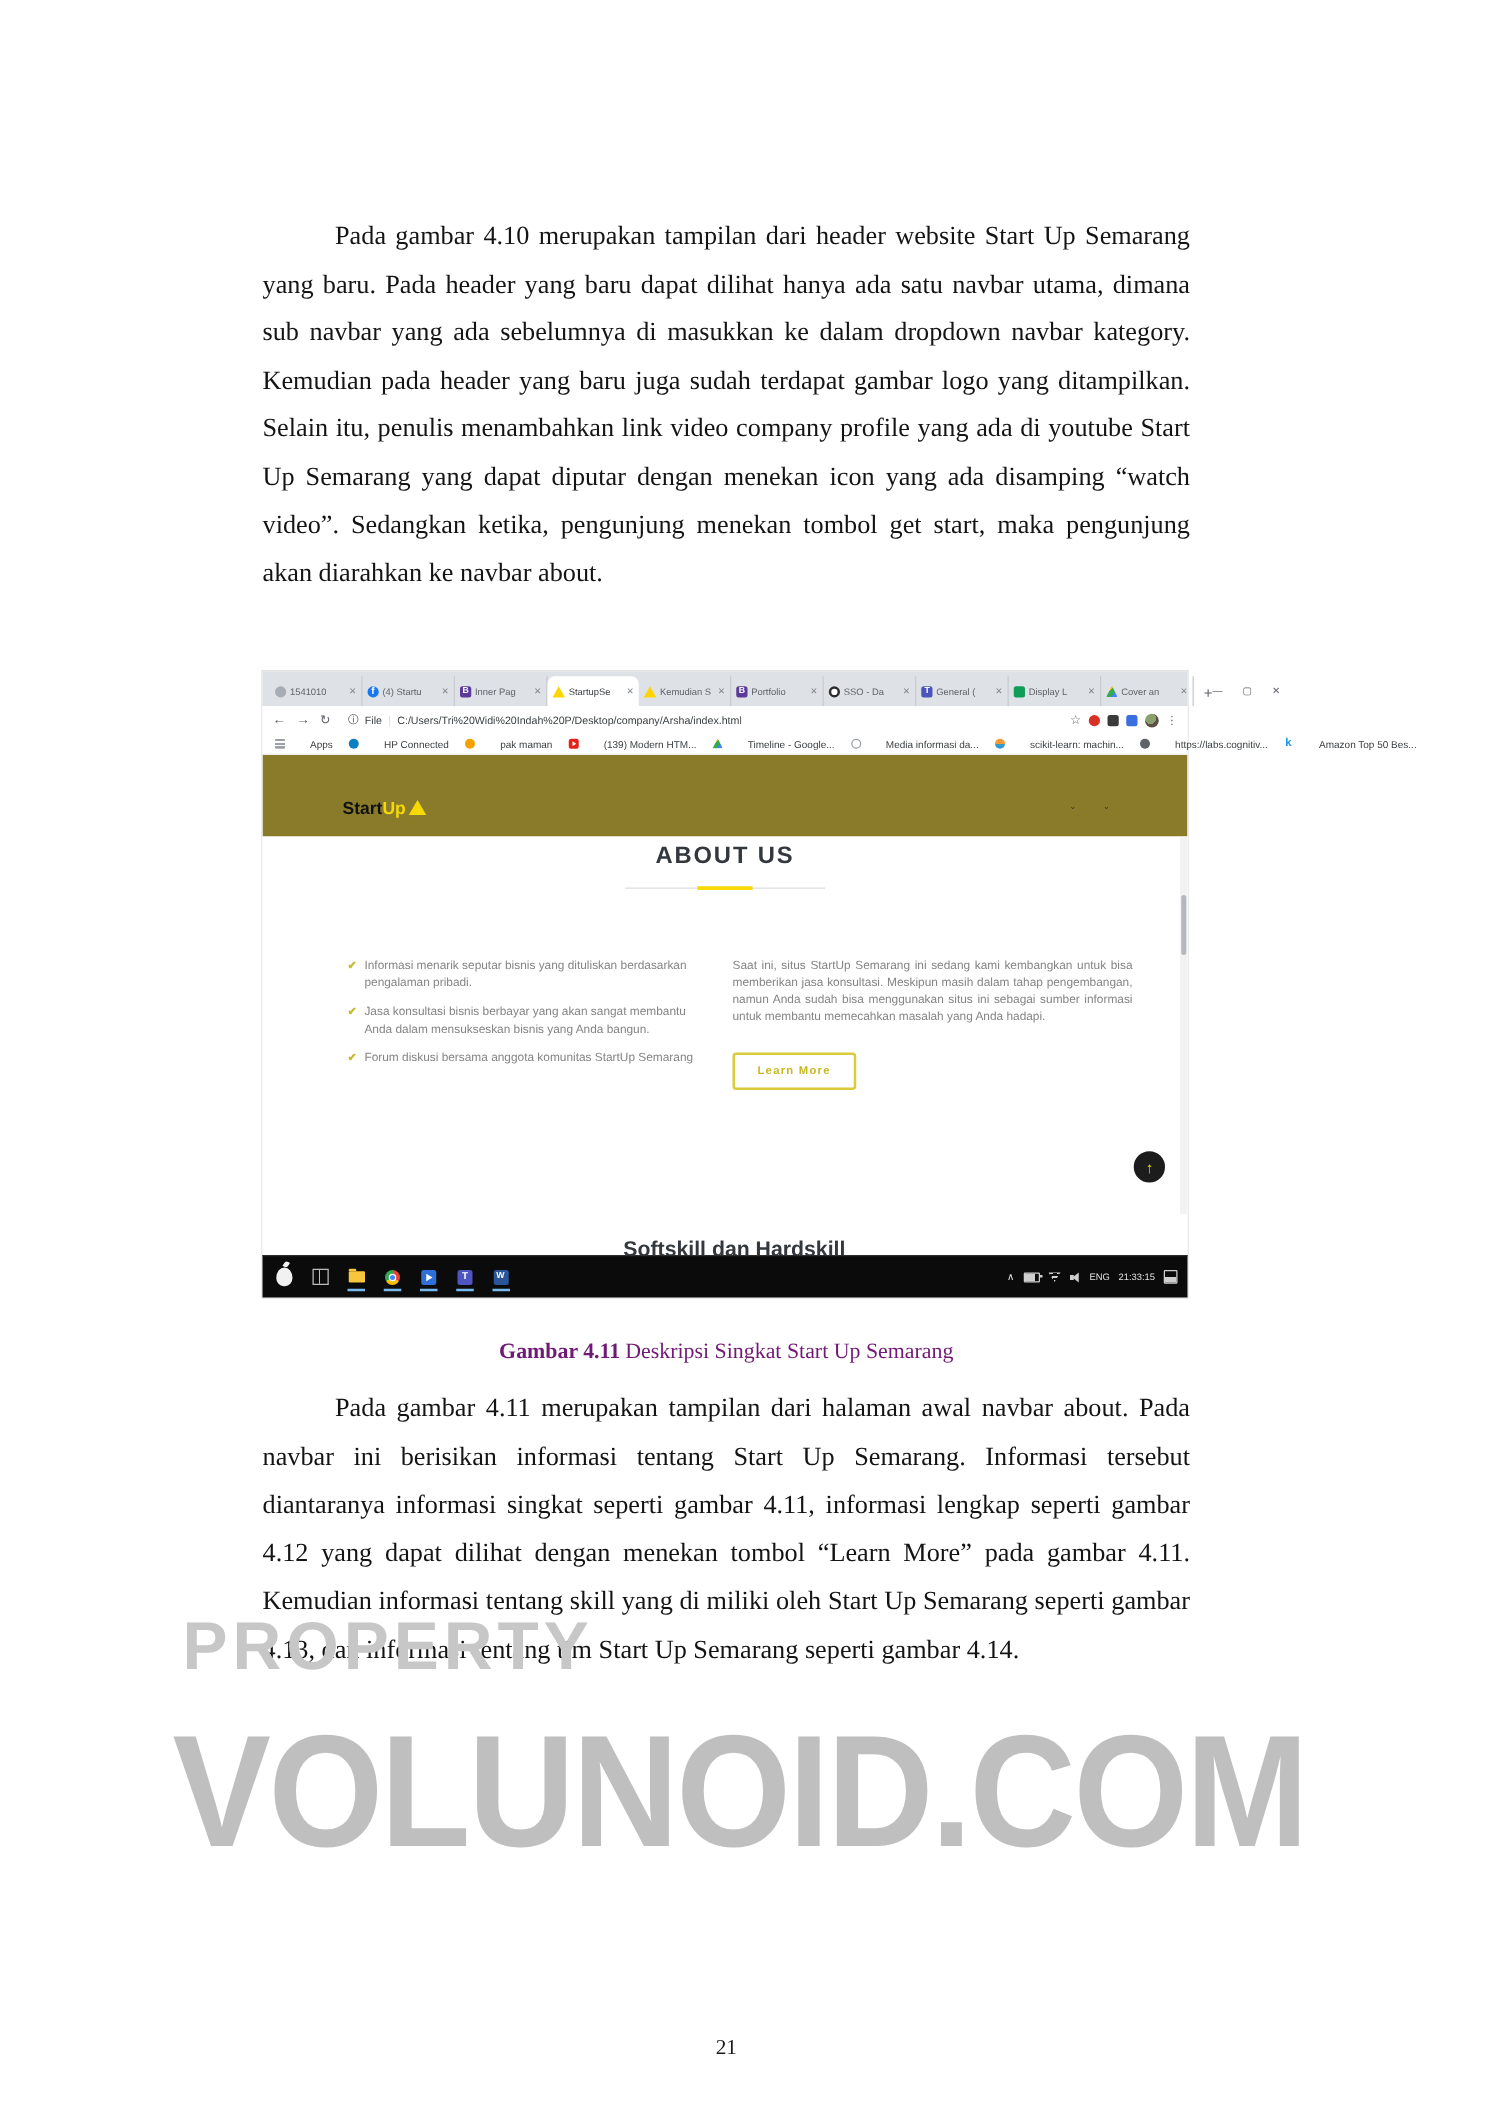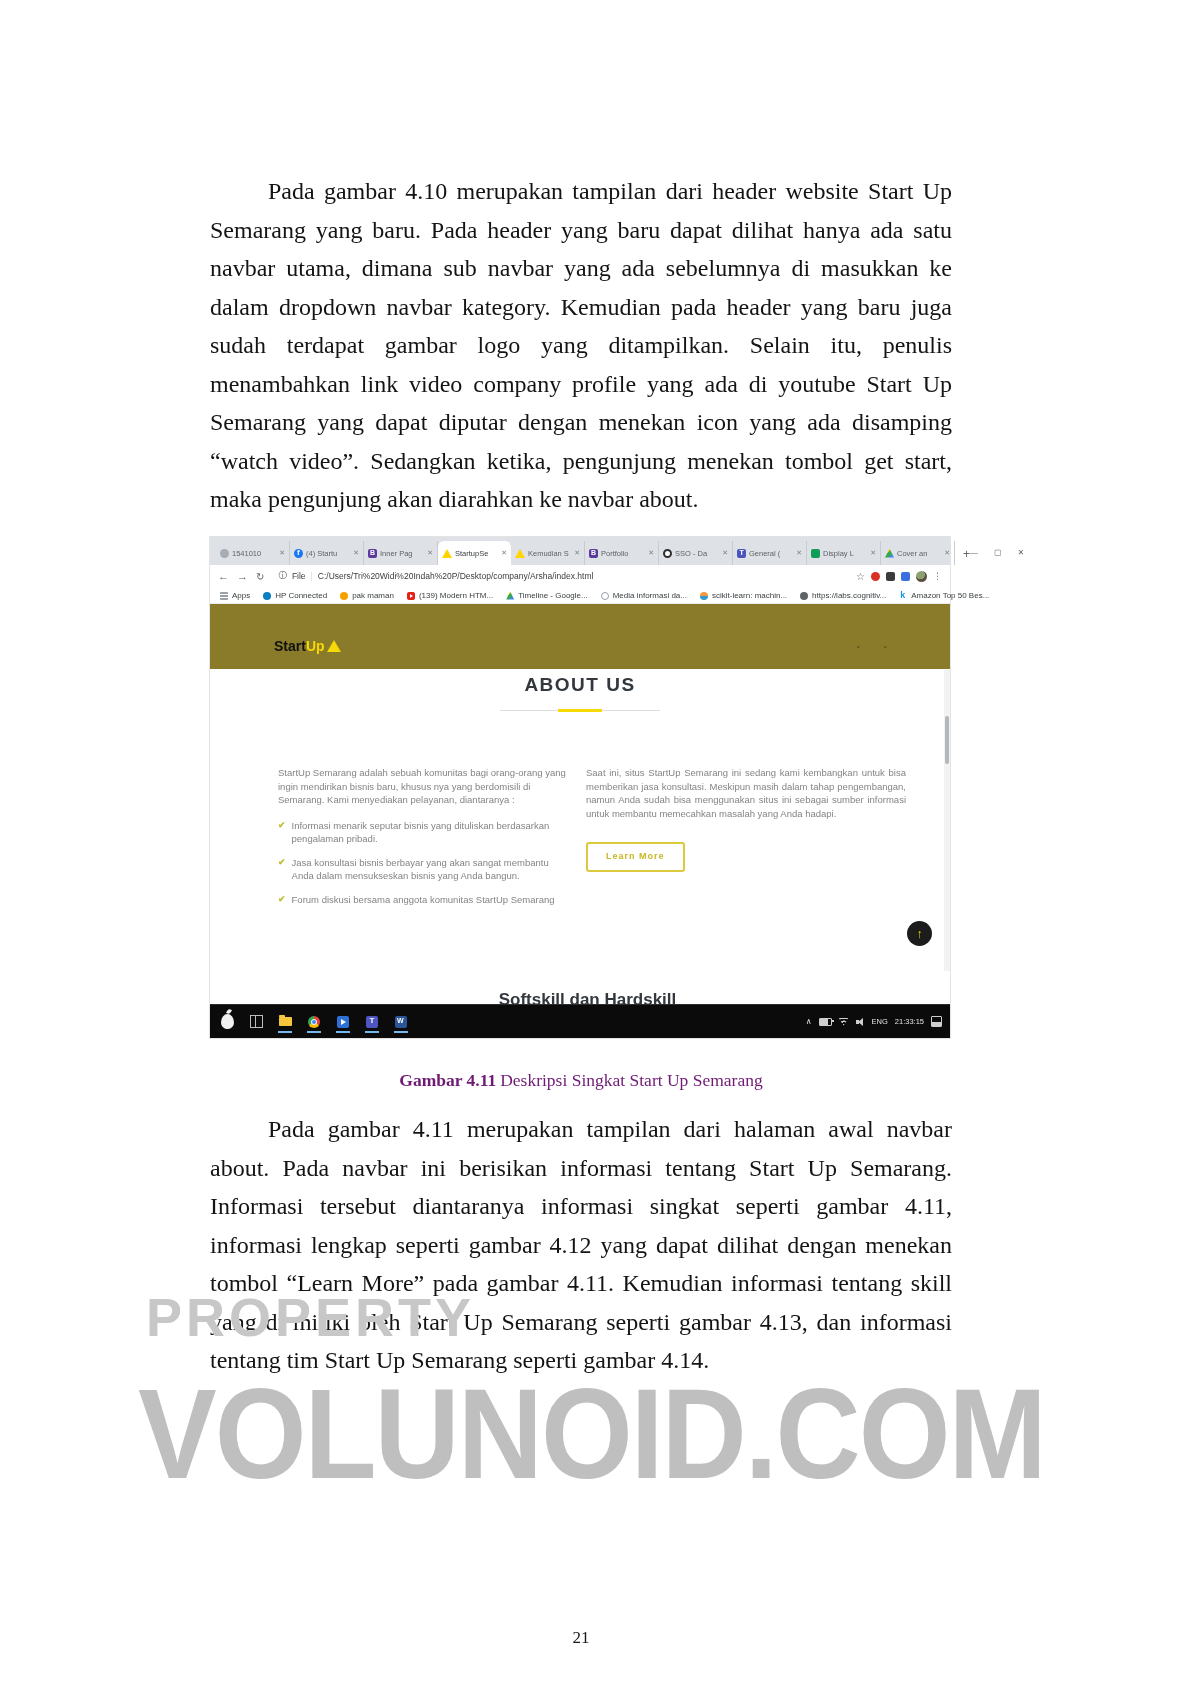--- a/index.html
+++ b/index.html
@@ -1,20 +1,20 @@
 <!DOCTYPE html>
 <html><head>
 <meta charset="utf-8">
 <style>
   html,body{margin:0;padding:0;}
   body{width:1200px;height:1697px;position:relative;background:#ffffff;
        font-family:"Liberation Serif",serif;color:#1a1a1a;overflow:hidden;}
 
   
-  .doc-para{position:absolute;left:210px;width:742px;font-size:24px;line-height:38.5px;
+  .doc-para{position:absolute;left:210px;width:742px;font-size:21px;line-height:38.5px;
             text-align:justify;text-indent:58px;color:#141414;}
   #para1{top:148px;}
   #para2{top:1086px;}
   .section-heading{position:absolute;left:210px;top:516px;font-size:20px;font-weight:bold;}
   .section-heading .num{margin-right:14px;}
   .figure-caption{position:absolute;left:210px;top:1052px;width:742px;text-align:center;
                   font-size:17.5px;color:#701a75;}
   .figure-caption b{margin-right:4px;}
   .watermark1{position:absolute;left:146px;top:1286px;font-family:"Liberation Sans",sans-serif;
               font-weight:bold;font-size:54px;letter-spacing:4px;color:#c7c7c7;}
@@ -72,21 +72,21 @@
   .ext{width:9px;height:9px;border-radius:50%;}
   .ext.red{background:#d93025;}
   .ext.dark{background:#3b3b3b;border-radius:2px;}
   .ext.blue{background:#3b6fe0;border-radius:2px;}
   .avatar{width:11px;height:11px;border-radius:50%;background:radial-gradient(circle at 40% 35%,#8aa06d 0 45%,#5c5044 46%);}
   .kebab{color:#5f6368;font-size:9px;letter-spacing:0;}
 
   
   .bookmarks{height:16px;background:#fff;border-bottom:1px solid #ececec;display:flex;
              align-items:center;gap:13px;padding:0 10px;font-size:8px;color:#3c4043;flex:none;}
-  .bm{display:flex;align-items:flex-end;gap:4px;white-space:nowrap;}
+  .bm{display:flex;align-items:flex-start;gap:20px;white-space:nowrap;}
   .bmicon{width:8px;height:8px;border-radius:50%;flex:none;position:relative;}
   .bm[data-icon="apps"] .bmicon{border-radius:1px;background:
        repeating-linear-gradient(to bottom,#9aa0a6 0 2px,transparent 2px 3px);}
   .bm[data-icon="hp"] .bmicon{background:#0a7fc2;}
   .bm[data-icon="person"] .bmicon{background:#f4a100;}
   .bm[data-icon="youtube"] .bmicon{background:#e62117;border-radius:2px;}
   .bm[data-icon="youtube"] .bmicon::after{content:"";position:absolute;left:3px;top:2px;
        border-top:2px solid transparent;border-bottom:2px solid transparent;border-left:3px solid #fff;}
   .bm[data-icon="drive"] .bmicon{border-radius:0;
        background:linear-gradient(135deg,#fbbc04 0 34%,#34a853 34% 67%,#4285f4 67%);
@@ -331,21 +331,20 @@
           <span class="nav-item"></span>
         </div>
     </div>
 
     <div class="site-body">
       <div class="about-title">ABOUT US</div>
       <div class="title-divider"></div>
 
       <div class="about-cols">
         <div class="col-left">
-          <p>StartUp Semarang adalah sebuah komunitas bagi orang-orang yang ingin mendirikan bisnis baru, khusus nya yang berdomisili di Semarang. Kami menyediakan pelayanan, diantaranya :</p>
           <div>
 
           <div class="bullet">
               <span class="check-icon">✔</span>
               <span>Informasi menarik seputar bisnis yang dituliskan berdasarkan pengalaman pribadi.</span>
             </div>
               <div class="bullet">
               <span class="check-icon">✔</span>
               <span>Jasa konsultasi bisnis berbayar yang akan sangat membantu Anda dalam mensukseskan bisnis yang Anda bangun.</span>
             </div>

